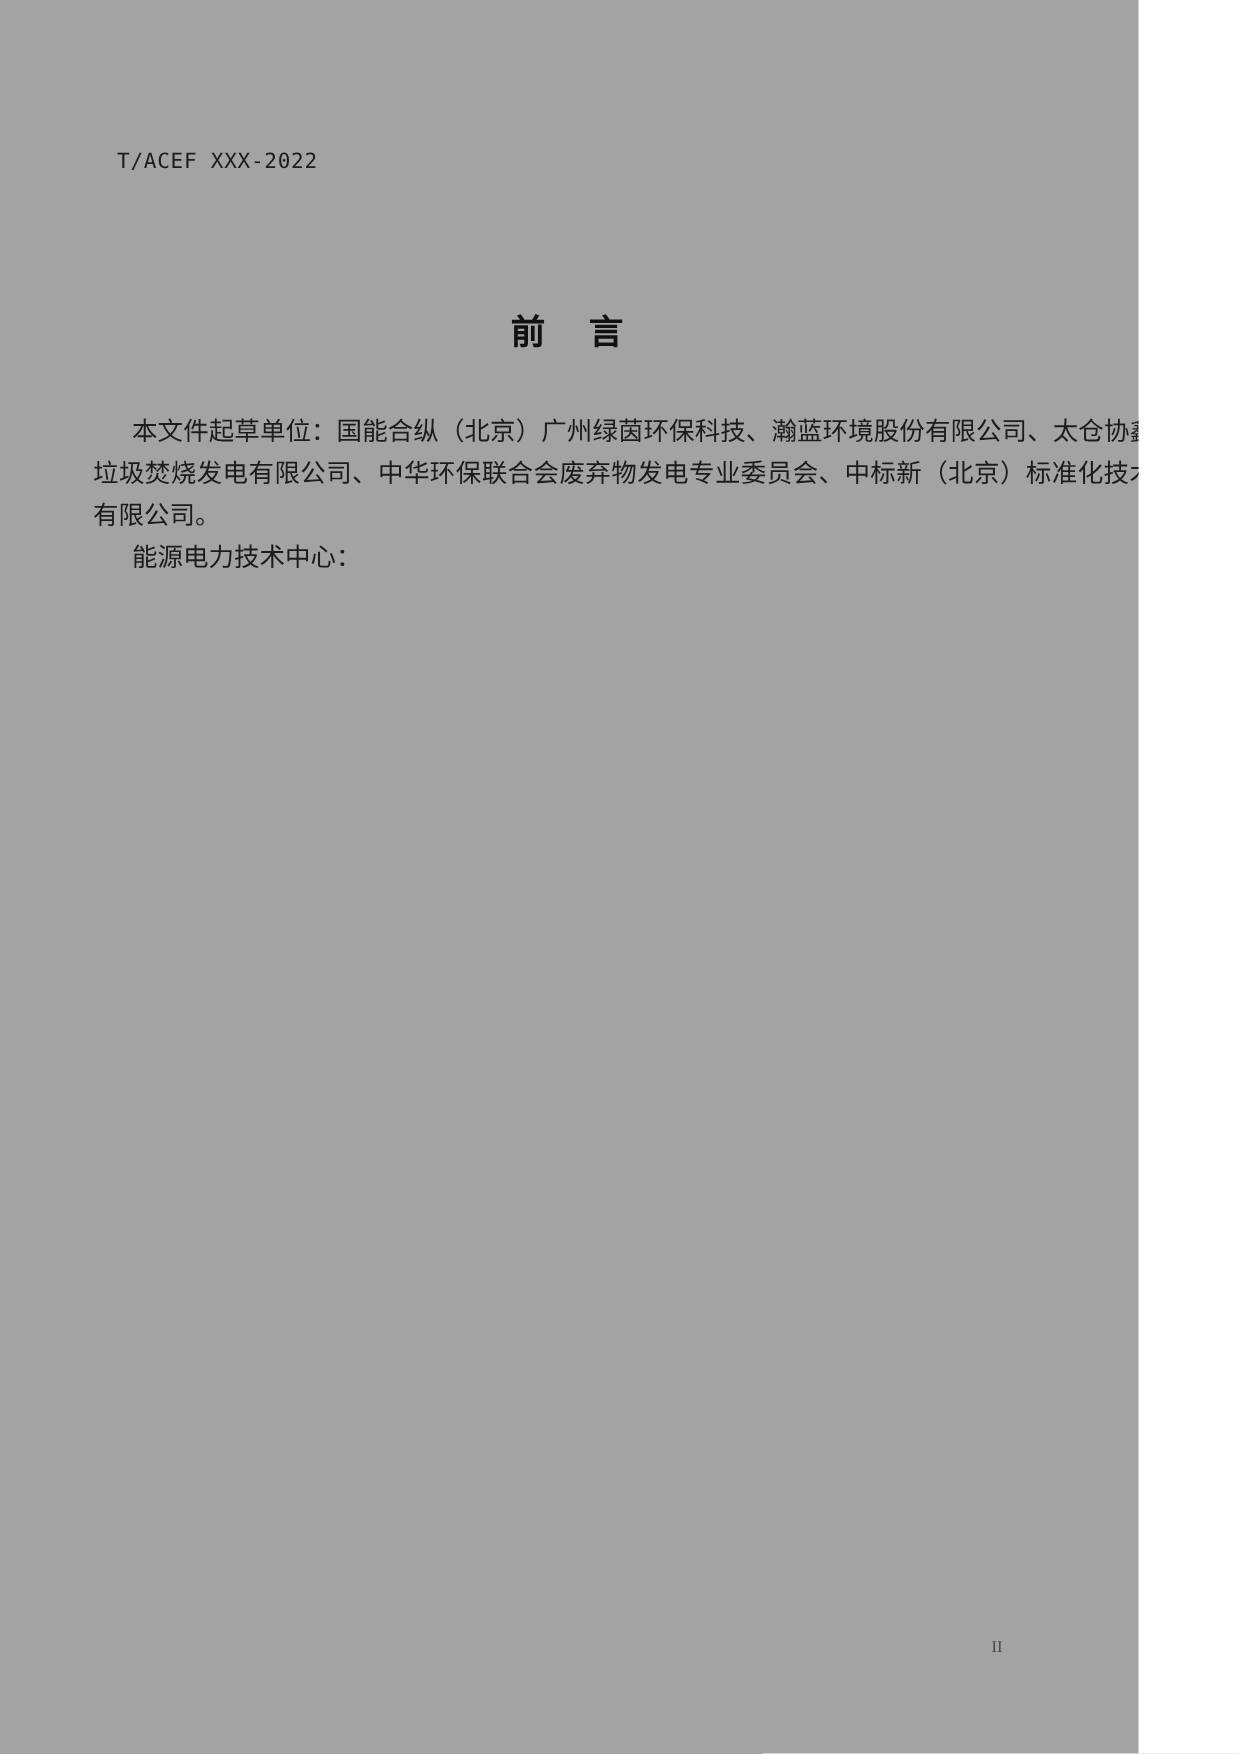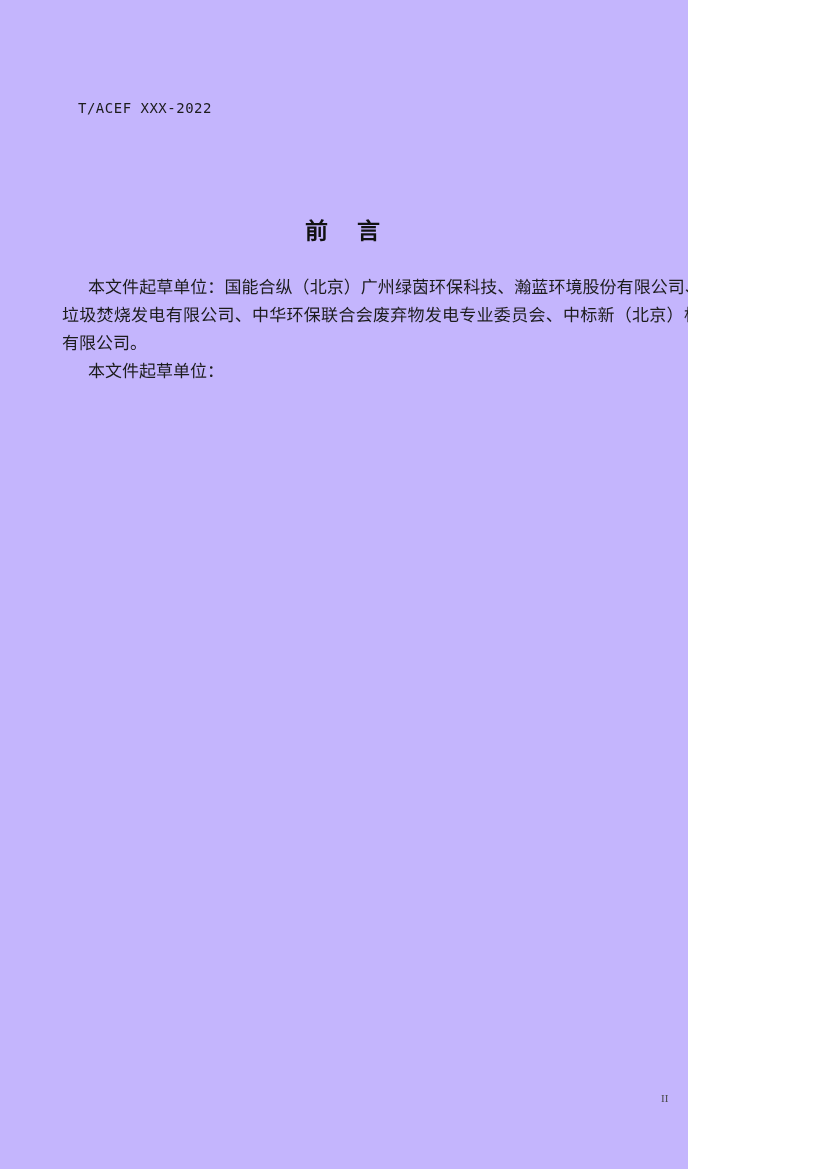--- a/index.html
+++ b/index.html
@@ -2,41 +2,41 @@
 <html lang="zh-CN"><head>
 <meta charset="utf-8">
 <style>
   html, body {
     margin: 0;
     padding: 0;
     background: #ffffff;
   }
   .page {
     position: relative;
-    width: 688px;
+    width: 759px;
     height: 1169px;
-    background: #c4b5fd;
+    background: #a3a3a3;
     overflow: hidden;
     color: #1c1c1c;
   }
   .doc-number {
     position: absolute;
     left: 78px;
     top: 100px;
     font-family: "DejaVu Sans Mono", "Liberation Mono", monospace;
     font-size: 14px;
     letter-spacing: 0.5px;
     color: #1c1c1c;
     white-space: pre;
   }
   .doc-title {
     position: absolute;
     left: 0;
     right: 0;
-    top: 197px;
+    top: 187px;
     text-align: center;
     font-family: "Liberation Sans", "DejaVu Sans", sans-serif;
     font-weight: bold;
     font-size: 23px;
     letter-spacing: 3px;
     color: #111111;
   }
   .content {
     position: absolute;
     left: 62px;
@@ -67,18 +67,18 @@
 <body>
 
 <div class="page">
 
   <div class="doc-number">T/ACEF XXX-2022</div>
 
   <h1 class="doc-title">前　言</h1>
 
   <div class="content">
     <p>本文件起草单位：国能合纵（北京）广州绿茵环保科技、瀚蓝环境股份有限公司、太仓协鑫垃圾焚烧发电有限公司、中华环保联合会废弃物发电专业委员会、中标新（北京）标准化技术有限公司。</p>
-    <p>本文件起草单位：</p>
+    <p>能源电力技术中心：</p>
   </div>
 
   <div class="page-number">II</div>
 
 </div>
 
 </body></html>

